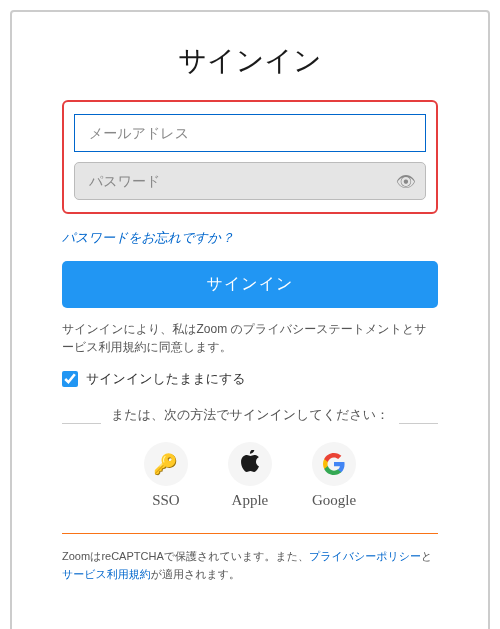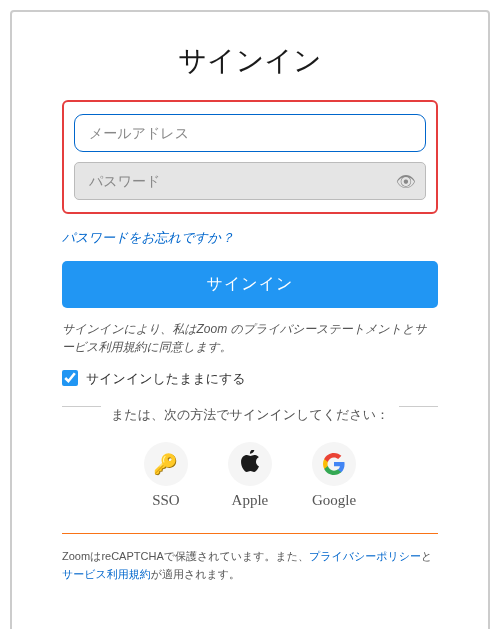--- a/index.html
+++ b/index.html
@@ -30,21 +30,21 @@
     }
     .red-box {
       border: 2.5px solid #e53e3e;
       border-radius: 6px;
       padding: 12px 10px;
       margin-bottom: 14px;
     }
     .input-field {
       width: 100%;
       border: 1.5px solid #0066cc;
-      border-radius: 9px;
+      border-radius: 0;
       padding: 10px 14px;
       font-size: 14px;
       color: #0f766e;
       outline: none;
       background: #fff;
       margin-bottom: 10px;
     }
     .input-field:last-child {
       margin-bottom: 0;
     }
@@ -98,39 +98,38 @@
       font-weight: 500;
       cursor: pointer;
       margin-bottom: 12px;
       letter-spacing: 1px;
     }
     .privacy-text {
       font-size: 12px;
       color: #555;
       line-height: 1.5;
       margin-bottom: 14px;
-      font-style: italic;
     }
     .stay-signed-in {
       display: flex;
-      align-items: flex-start;
+      align-items: center;
       gap: 8px;
       margin-bottom: 18px;
       font-size: 13px;
       color: #333;
     }
     .stay-signed-in input[type="checkbox"] {
       width: 16px;
       height: 16px;
       accent-color: #2196F3;
       cursor: pointer;
     }
     .divider-row {
       display: flex;
-      align-items: flex-start;
+      align-items: flex-end;
       gap: 10px;
       margin-bottom: 18px;
     }
     .divider-line {
       flex: 1;
       height: 1px;
       background: #ccc;
     }
     .divider-text {
       font-size: 13px;

